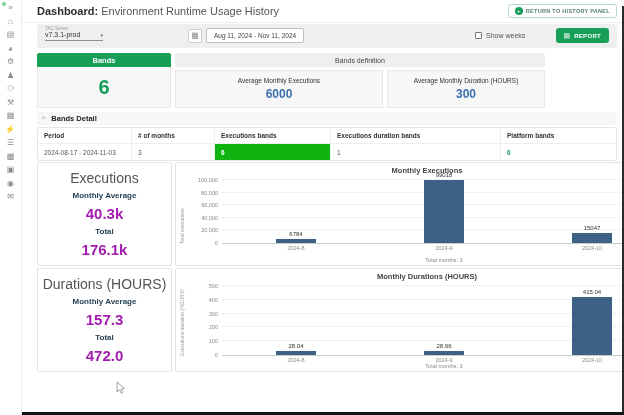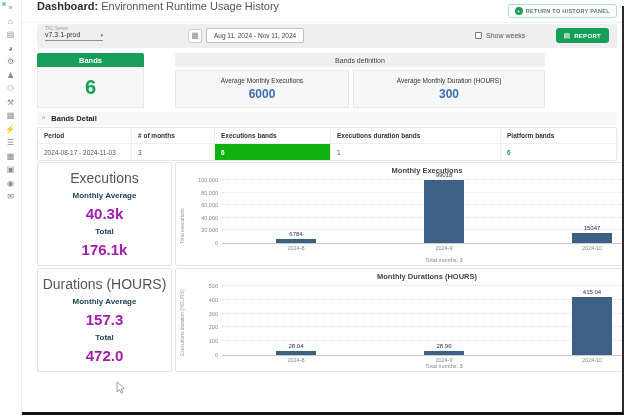--- a/index.html
+++ b/index.html
@@ -10,21 +10,21 @@
   .sidebar { position:absolute; left:0; top:0; width:22px; height:415px; background:#fff;
              border-right:1px solid #ebebeb; display:flex; flex-direction:column; align-items:center;
              padding-top:4px; gap:5.5px; z-index:6; }
   .sb-icon { font-size:8px; line-height:1; height:8px; color:#8a8a8a; cursor:pointer;
              display:flex; align-items:center; justify-content:center; }
   .logo-dot { position:absolute; left:2px; top:2px; width:4px; height:4px; border-radius:50%;
               background:#7fcf9a; }
 
   
   .header { position:absolute; left:22px; top:0; width:602px; height:23px; display:flex;
-            align-items:flex-start; padding-left:15px; border-bottom:1px solid #efefef; background:#fff; }
+            align-items:center; padding-left:15px; border-bottom:1px solid #efefef; background:#fff; }
   .title { font-size:11px; color:#555; }
   .title b { color:#2d2d2d; }
   .return-btn { position:absolute; right:7px; top:4px; height:14px; display:flex; align-items:center;
                 gap:3px; border:1px solid #b5ddc5; border-radius:3px; padding:0 6px; background:#fff;
                 cursor:pointer; }
   .return-icon { width:8px; height:8px; border-radius:50%; background:#179e58; color:#fff;
                  font-size:6px; line-height:1; display:flex; align-items:center; justify-content:center; }
   .return-label { font-size:5.5px; font-weight:bold; color:#57806a; letter-spacing:.3px; white-space:nowrap; }
 
   
@@ -43,33 +43,33 @@
               padding:3px 7px; cursor:pointer; white-space:nowrap; }
   .show-weeks { position:absolute; left:438px; top:8px; display:flex; align-items:center; gap:4px; cursor:pointer; }
   .checkbox { width:7px; height:7px; border:1px solid #777; border-radius:1px; background:#fff; }
   .show-weeks-label { font-size:7px; color:#555; }
   .report-btn { position:absolute; right:8px; top:4px; height:15px; background:#179e58; border-radius:3px;
                 display:flex; align-items:center; gap:4px; padding:0 8px; cursor:pointer; }
   .report-icon { color:#fff; font-size:7px; line-height:1; }
   .report-label { color:#fff; font-size:6px; font-weight:bold; letter-spacing:.3px; }
 
   
-  .bands-card { position:absolute; left:37px; top:53px; width:107px; height:55px; }
+  .bands-card { position:absolute; left:37px; top:53px; width:134px; height:55px; }
   .bands-card-header { height:14px; background:#179e58; color:#fff; font-size:7.5px; font-weight:bold;
                        display:flex; align-items:center; justify-content:center; border-radius:2px 2px 0 0; }
   .bands-card-body { height:41px; background:#f7f7f7; border:1px solid #e8e8e8; border-top:none;
                      display:flex; align-items:center; justify-content:center; font-size:20px;
                      font-weight:bold; color:#179e58; }
   .bands-def { position:absolute; left:175px; top:53px; width:370px; height:55px; }
   .bands-def-header { height:14px; background:#efefef; border-radius:2px; font-size:7px; color:#444;
                       display:flex; align-items:center; justify-content:center; }
   .bands-def-cards { display:flex; gap:4px; margin-top:3px; }
   .def-card { background:#f7f7f7; border:1px solid #e8e8e8; height:38px; display:flex;
               flex-direction:column; align-items:center; justify-content:center; gap:3px; }
-  .def-card.c1 { width:174px; } .def-card.c2 { flex:1; }
+  .def-card.c1 { width:208px; } .def-card.c2 { flex:1; }
   .def-label { font-size:6.5px; color:#333; }
   .def-value { font-size:12px; font-weight:bold; color:#3c6fae; }
 
   
   .bd-header { position:absolute; left:37px; top:112px; width:580px; height:13px; background:#f7f7f7;
                border-radius:2px; display:flex; align-items:center; gap:6px; padding-left:5px; }
   .bd-caret { font-size:7px; color:#888; cursor:pointer; line-height:1; }
   .bd-title { font-size:7.5px; font-weight:bold; color:#222; }
   .bd-table { position:absolute; left:37px; top:127px; width:580px; background:#fff;
               border:1px solid #e6e6e6; border-radius:2px; }

